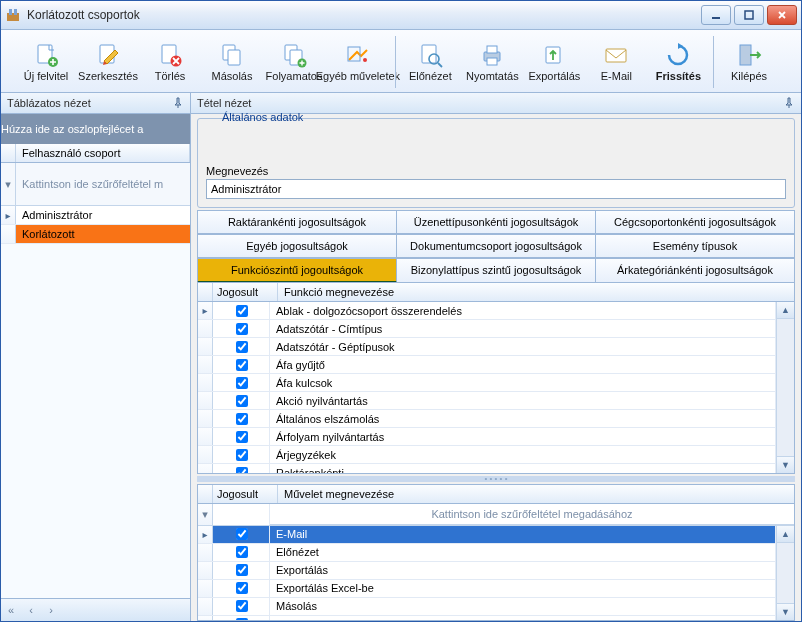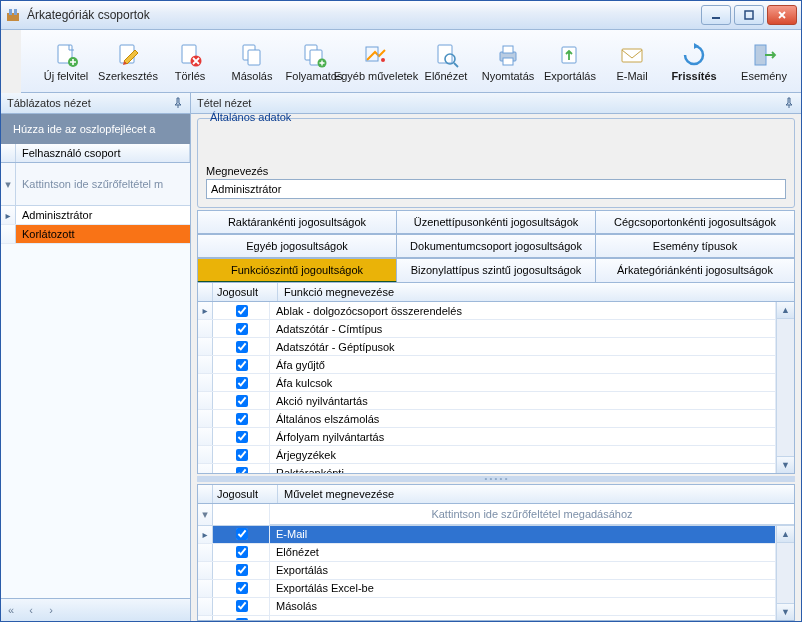--- a/index.html
+++ b/index.html
@@ -4,48 +4,48 @@
 <style>
 html,body{margin:0;padding:0;font-family:Tahoma,Arial,sans-serif;font-size:11px;color:#000;background:#fff;}
 .window{width:802px;height:622px;border:1px solid #2a5caa;box-sizing:border-box;display:flex;flex-direction:column;background:#f0f0f0;}
 .titlebar{height:28px;background:linear-gradient(#fdfdfe,#e6eef9 40%,#cfe0f5);border-bottom:1px solid #9db8d9;display:flex;align-items:center;padding:0 4px;}
 .titlebar .icon{width:16px;height:16px;margin-right:6px;}
 .titlebar .icon svg{width:16px;height:16px;}
 .titlebar .title{flex:1;font-size:12px;color:#2a2a2a;}
 .winbtns{display:flex;gap:3px;}
 .winbtn{width:28px;height:18px;border:1px solid #8aa8cc;border-radius:3px;background:linear-gradient(#f3f8fe,#cfe2f7);display:flex;align-items:center;justify-content:center;color:#2a4d80;font-weight:bold;font-size:11px;cursor:pointer;}
 .winbtn.close{background:linear-gradient(#f59b89,#d84b2f);border-color:#b3452e;color:#fff;}
-.toolbar{height:60px;background:linear-gradient(#fafcff,#e5eefb);border-bottom:1px solid #9db8d9;display:flex;align-items:stretch;padding:2px 21px 0 14px;margin-left:20px;}
+.toolbar{height:60px;background:linear-gradient(#fafcff,#e5eefb);border-bottom:1px solid #9db8d9;display:flex;align-items:stretch;padding:2px 21px 0 14px;}
 .tbtn{display:flex;flex-direction:column;align-items:center;justify-content:center;padding:2px 6px;min-width:48px;border:1px solid transparent;border-radius:3px;cursor:pointer;}
 .tbtn .ic{width:26px;height:26px;margin-bottom:2px;}
 .tbtn .ic svg{width:26px;height:26px;}
 .tbtn .lbl{font-size:11px;color:#1a1a1a;white-space:nowrap;}
 .tbtn.bold .lbl{font-weight:bold;}
 .tbarsep{width:1px;margin:4px 4px;background:#a9c0dd;}
 .body{flex:1;display:flex;min-height:0;justify-content:space-between;}
 .leftpanel{width:189px;display:flex;flex-direction:column;border-right:1px solid #9db8d9;background:#f7fbff;}
 .panelhdr{height:20px;background:linear-gradient(#f0f6fd,#d6e6f7);border-bottom:1px solid #9db8d9;display:flex;align-items:center;padding:0 6px;font-size:11px;color:#2a2a2a;}
 .panelhdr .pin{margin-left:auto;width:12px;height:12px;cursor:pointer;}
 .panelhdr .pin svg{width:12px;height:12px;}
-.groupdrop{height:30px;background:#7e93ae;color:#fff;display:flex;align-items:center;padding:0 12px;font-size:11px;}
+.groupdrop{height:30px;background:#7e93ae;color:#fff;display:flex;align-items:center;padding:0 0;font-size:11px;}
 .gridhdr{display:flex;background:linear-gradient(#fbfdff,#e1ecf9);border-bottom:1px solid #9db8d9;}
 .gridhdr .cell{padding:3px 6px;border-right:1px solid #c3d5ea;font-size:11px;flex:1;white-space:nowrap;overflow:hidden;}
 .gridhdr .rowhdr{width:14px;flex:none;border-right:1px solid #c3d5ea;background:linear-gradient(#fbfdff,#e1ecf9);}
 .filterrow{display:flex;background:#f4f8fd;border-bottom:1px solid #c3d5ea;}
 .filterrow .rowhdr{width:14px;border-right:1px solid #c3d5ea;display:flex;align-items:center;justify-content:center;color:#6a7f99;}
 .filterrow .cell{flex:1;padding:15px 6px;color:#7c8fa8;font-size:11px;white-space:nowrap;overflow:hidden}
 .datarow{display:flex;border-bottom:1px solid #e2eaf5;background:#f97316;cursor:pointer;}
 .datarow .rowhdr{width:14px;border-right:1px solid #c3d5ea;background:linear-gradient(#fbfdff,#eef4fc);display:flex;align-items:center;justify-content:center;color:#4a6b92;font-size:10px;}
 .datarow .cell{flex:1;padding:3px 6px;font-size:11px;}
 .datarow.sel{background:#fff;}
 .leftfooter{margin-top:auto;height:22px;border-top:1px solid #9db8d9;background:linear-gradient(#f0f6fd,#d6e6f7);display:flex;align-items:center;}
 .leftfooter .navbtn{width:18px;height:18px;margin:0 1px;display:flex;align-items:center;justify-content:center;color:#6a7f99;font-size:11px;}
 .rightarea{flex:1;display:flex;flex-direction:column;min-width:0;}
 .group{margin:4px 6px 2px 6px;border:1px solid #a9c0dd;border-radius:3px;}
-.group .legend{position:relative;top:-8px;left:8px;background:transparent;padding:0 4px;font-size:11px;color:#0a3d91;display:inline-block}
+.group .legend{position:relative;top:-8px;left:20px;background:transparent;padding:0 4px;font-size:11px;color:#0a3d91;display:inline-block}
 .group .field{padding:0 8px 8px 8px;margin-top:-6px;}
 .group .field .flabel{font-size:11px;margin-bottom:2px;margin-top:40px;}
 .group .field input{width:100%;box-sizing:border-box;border:1px solid #94aecb;padding:3px 4px;font-size:11px;background:#fff;}
 .tabs{display:flex;flex-direction:column;margin:0 6px;}
 .tabrow{display:flex;border-bottom:1px solid #9db8d9;}
 .tabrow.last{border-bottom:none;}
 .tab{flex:1;text-align:center;padding:5px 4px;font-size:11px;background:linear-gradient(#fafcff,#e8f0fb);border:1px solid #9db8d9;border-bottom:none;border-left:none;cursor:pointer;white-space:nowrap;}
 .tab:first-child{border-left:1px solid #9db8d9;}
 .tab.active{background:#eab308;font-weight:normal;border-bottom:2px solid #14532d;margin-bottom:-1px;}
 .gridwrap{flex:1;min-height:0;margin:0 6px;border:1px solid #9db8d9;display:flex;flex-direction:column;background:#fff;position:relative}
@@ -73,21 +73,21 @@
 
 <div class="window">
   <div class="titlebar">
     <span class="icon">
       <svg viewBox="0 0 16 16">
           <rect x="2" y="6" width="12" height="8" fill="#c58a3e"></rect>
           <rect x="4" y="2" width="3" height="6" fill="#7aa2d6"></rect>
           <rect x="9" y="2" width="3" height="6" fill="#7aa2d6"></rect>
         </svg>
     </span>
-    <span class="title">Árkategóriák csoportok</span>
+    <span class="title">Korlátozott csoportok</span>
     <div class="winbtns">
       <div class="winbtn">
           <svg width="10" height="10">
             <rect x="1" y="7" width="8" height="2" fill="#2a4d80"></rect>
           </svg>
         </div>
       <div class="winbtn">
           <svg width="10" height="10">
             <rect x="1" y="1" width="8" height="8" fill="none" stroke="#2a4d80" stroke-width="1.5"></rect>
           </svg>
@@ -187,21 +187,21 @@
             <path d="M13 1 L13 7 L18 4 Z" fill="#3a8fd6"></path>
           </svg></span>
         <span class="lbl">Frissítés</span>
       </div>
     <div class="tbarsep"></div>
     <div class="tbtn">
         <span class="ic"><svg viewBox="0 0 26 26">
             <rect x="4" y="3" width="11" height="20" fill="#b9cce2" stroke="#6fa0d8"></rect>
             <path d="M14 13 H24 M21 10 L24 13 L21 16" fill="none" stroke="#4caf50" stroke-width="1.8"></path>
           </svg></span>
-        <span class="lbl">Esemény</span>
+        <span class="lbl">Kilépés</span>
       </div>
   </div>
 
   <div class="body">
     <div class="leftpanel">
       <div class="panelhdr">
         <span>Táblázatos nézet</span>
         <span class="pin"><svg viewBox="0 0 12 12">
               <path d="M5 1h2v5l2 2H3l2-2z M6 8v3" stroke="#4a6b92" fill="#b9cce2" stroke-width="1"></path>
             </svg></span>

